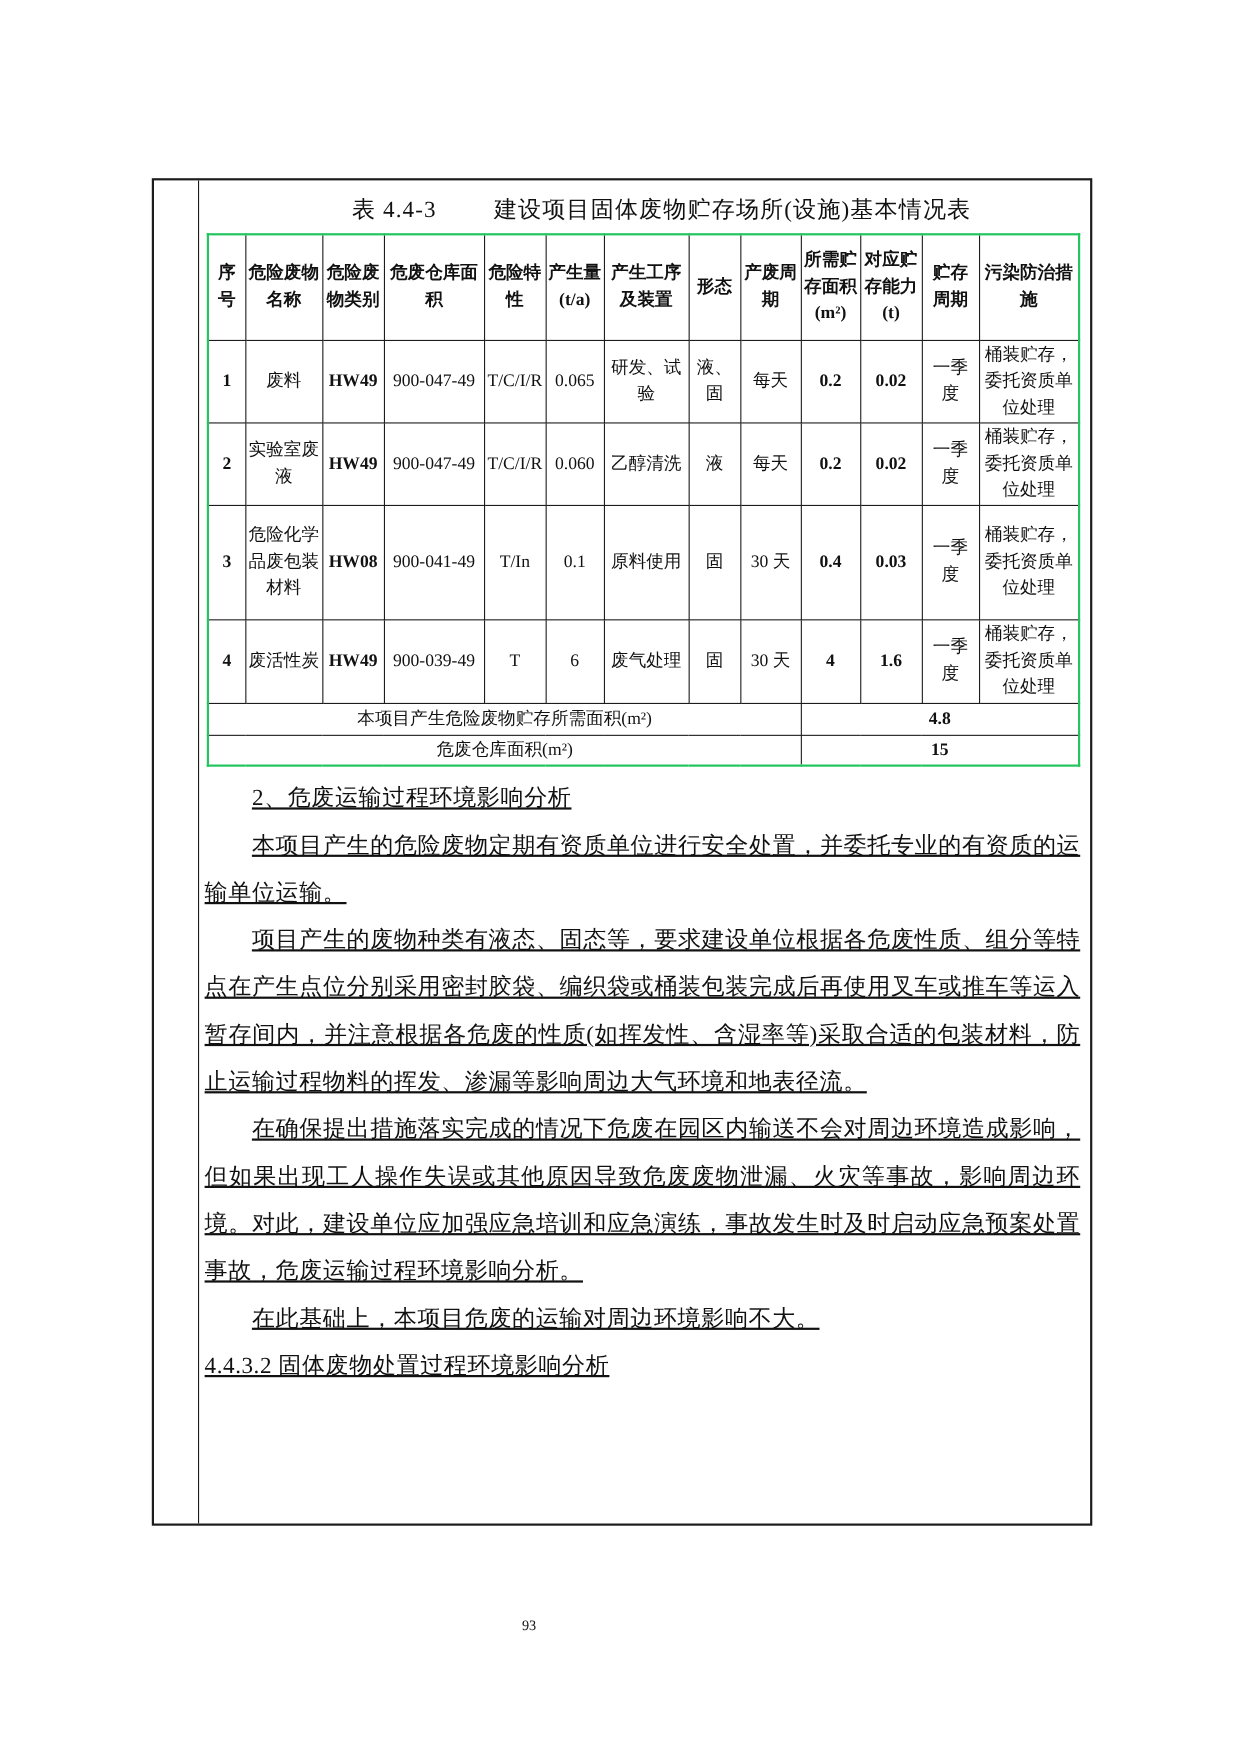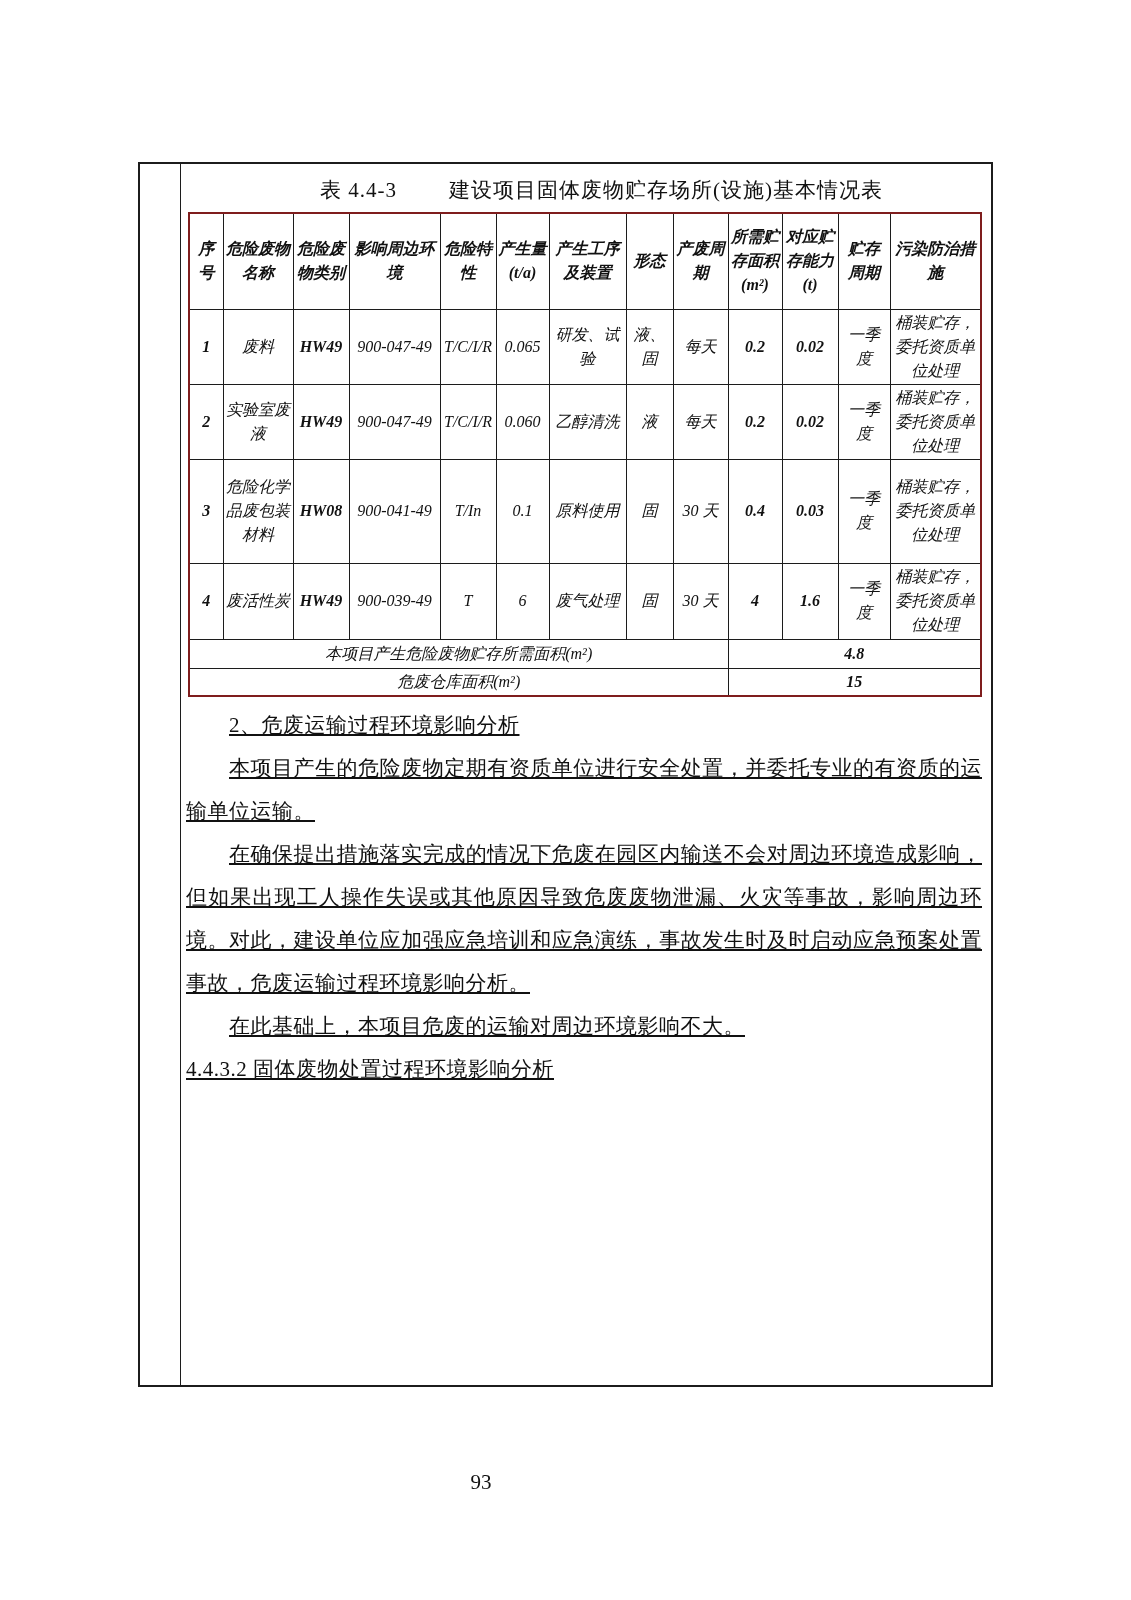--- a/index.html
+++ b/index.html
@@ -22,39 +22,38 @@
   }
   .caption{
     margin-top:11px;text-align:center;font-size:21px;line-height:30px;
     letter-spacing:1px;white-space:nowrap;
   }
   .caption .cap-label{margin-right:52px;margin-left:32px;}
   table.waste{
     border-collapse:collapse;table-layout:fixed;
     width:792px;margin-top:7px;margin-left:2px;
     font-size:16px;line-height:1.5;text-align:center;
-    border:2px solid #7f1d1d;
-    font-style:italic;
+    border:2px solid #22c55e;
   }
   table.waste th,table.waste td{
     border:1px solid #1c1c1c;padding:1px 2px;vertical-align:middle;
     word-break:break-all;overflow:hidden;
   }
   table.waste th{font-weight:bold;font-size:16px;}
   td.b{font-weight:bold;}
   .paras{margin-top:7px;width:796px;text-decoration:underline;}
   .paras p{
     margin:0;font-size:21px;line-height:43px;
     text-align:justify;text-justify:inter-ideograph;
     letter-spacing:0.5px;
   }
   .paras p.indent{text-indent:43px;}
   .page-num{
     position:absolute;left:0;top:1470px;width:962px;
-    text-align:center;font-size:21px;
+    text-align:center;font-size:13px;
   }
 </style>
 </head>
 <body>
 
 <div class="frame">
   <div class="side-col"></div>
   <div class="content">
 
     <div class="caption">
@@ -75,21 +74,21 @@
         <col style="width:54px">
           <col style="width:56px">
           <col style="width:52px">
         <col style="width:91px">
       </colgroup>
       <tbody>
           <tr style="height:96px">
         <th>序号</th>
         <th>危险废物名称</th>
         <th>危险废物类别</th>
-        <th>影响周边环境</th>
+        <th>危废仓库面积</th>
         <th>危险特性</th>
         <th>产生量(t/a)</th>
         <th>产生工序及装置</th>
         <th>形态</th>
         <th>产废周期</th>
         <th>所需贮存面积(m²)</th>
         <th>对应贮存能力(t)</th>
         <th>贮存周期</th>
         <th>污染防治措施</th>
       </tr>
@@ -160,20 +159,21 @@
       <tr style="height:25px">
         <td colspan="9">危废仓库面积(m²)</td>
         <td colspan="4" class="b">15</td>
       </tr>
     </tbody>
       </table>
 
     <div class="paras">
       <p class="indent">2、危废运输过程环境影响分析</p>
       <p class="indent">本项目产生的危险废物定期有资质单位进行安全处置，并委托专业的有资质的运输单位运输。</p>
+      <p class="indent">项目产生的废物种类有液态、固态等，要求建设单位根据各危废性质、组分等特点在产生点位分别采用密封胶袋、编织袋或桶装包装完成后再使用叉车或推车等运入暂存间内，并注意根据各危废的性质(如挥发性、含湿率等)采取合适的包装材料，防止运输过程物料的挥发、渗漏等影响周边大气环境和地表径流。</p>
       <p class="indent">在确保提出措施落实完成的情况下危废在园区内输送不会对周边环境造成影响，但如果出现工人操作失误或其他原因导致危废废物泄漏、火灾等事故，影响周边环境。对此，建设单位应加强应急培训和应急演练，事故发生时及时启动应急预案处置事故，危废运输过程环境影响分析。</p>
       <p class="indent">在此基础上，本项目危废的运输对周边环境影响不大。</p>
       <p>4.4.3.2 固体废物处置过程环境影响分析</p>
     </div>
 
   </div>
 </div>
 
 <div class="page-num">93</div>
 

